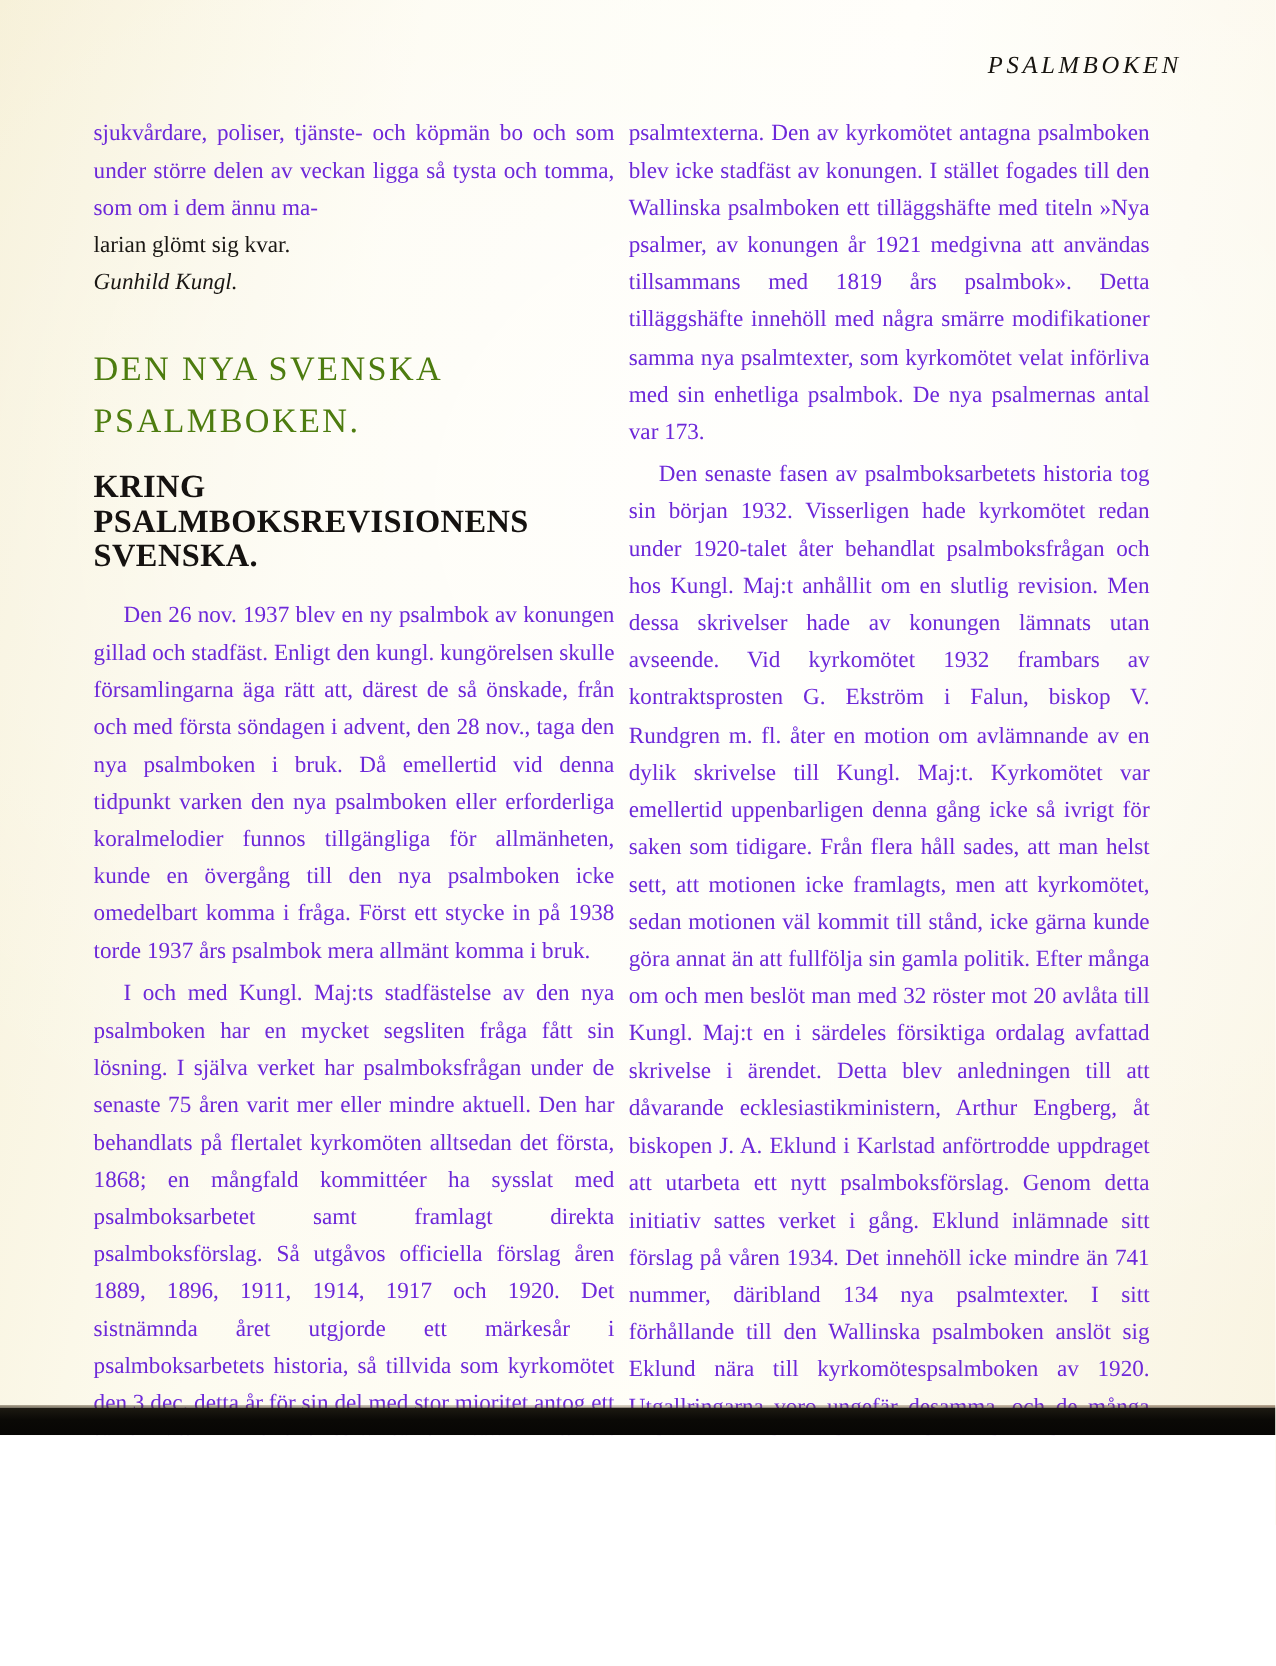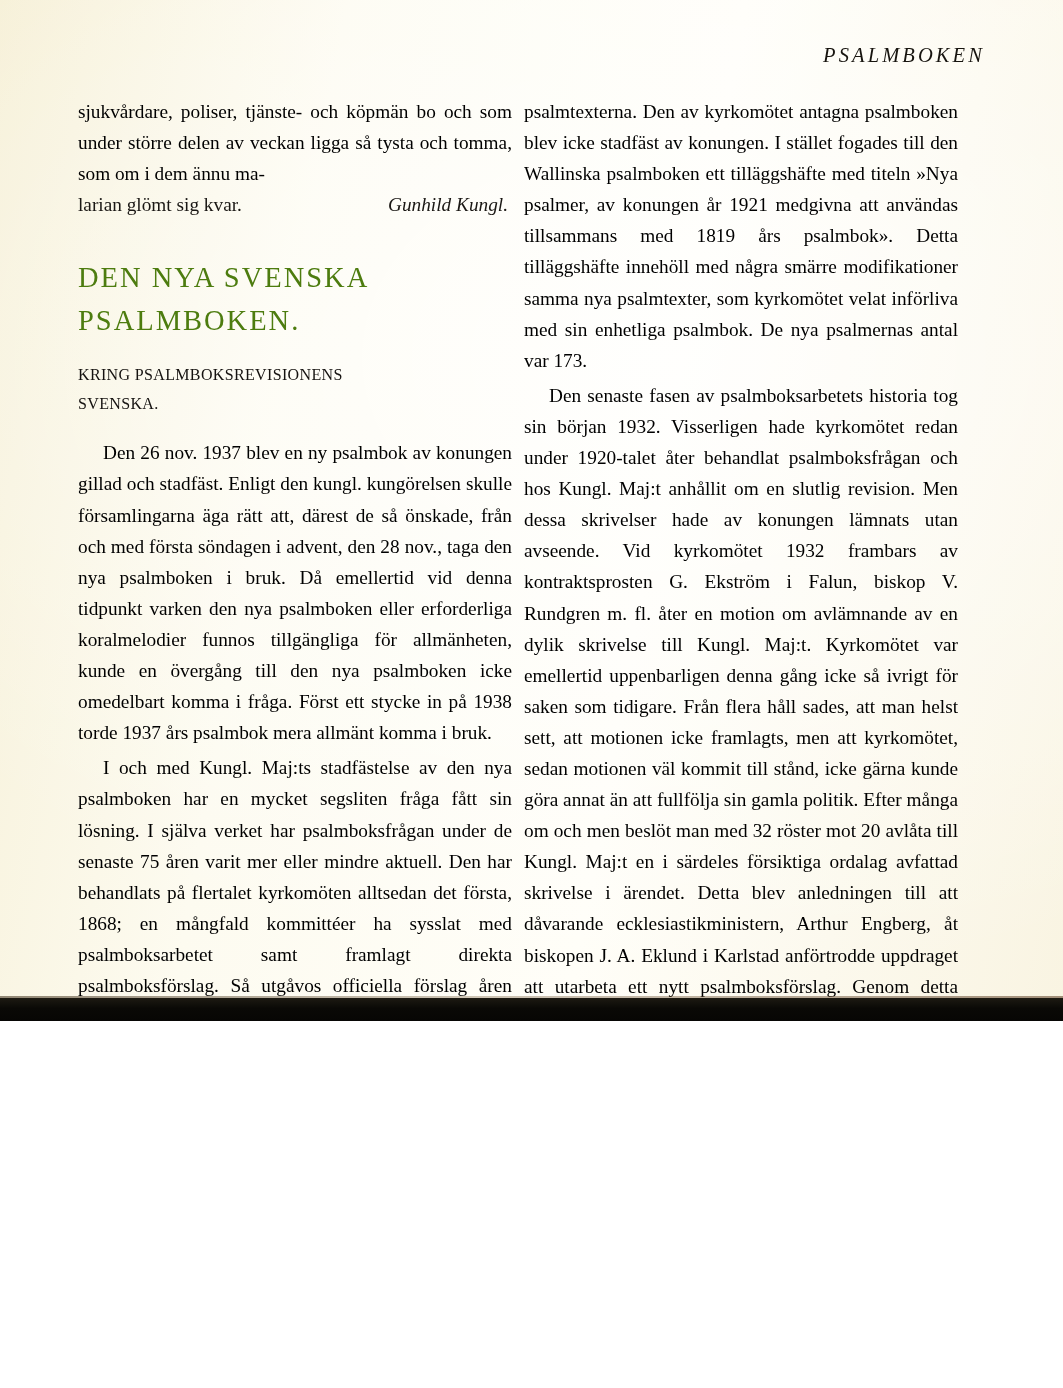--- a/index.html
+++ b/index.html
@@ -5,21 +5,21 @@
 <style>
   html, body {
     margin: 0;
     padding: 0;
     background: #ffffff;
   }
 
   .page {
     position: relative;
     width: 1063px;
-    height: 1021px;
+    height: 1196px;
     background: #fbf8e9;
     overflow: hidden;
     font-family: "Liberation Serif", "DejaVu Serif", serif;
     color: #1a1714;
     -webkit-font-smoothing: antialiased;
   }
 
   
   .paper-tint {
     position: absolute;
@@ -64,52 +64,53 @@
   }
   .col-left  { left: 0; }
   .col-right { left: 446px; }
 
   .para {
     margin: 0;
     font-size: 19.3px;
     line-height: 31.1px;
     text-align: justify;
     text-justify: inter-word;
-    color: #000000;
+    color: #6d28d9;
     hyphens: none;
   }
   .para + .para { margin-top: 4px; }
   .para.indent { text-indent: 25px; }
   .attrib-line {
     display: flex;
     justify-content: space-between;
     align-items: baseline;
     font-size: 19.3px;
     line-height: 31.1px;
+    flex-direction: column;
   }
   .attrib-line .left-part { white-space: nowrap; }
   .attrib-line .attrib { white-space: nowrap; font-style: italic; padding-right: 4px; }
 
   
   .title-block {
     margin-top: 36px;
     margin-bottom: 0;
   }
   .article-title {
     margin: 0;
     font-weight: normal;
     font-size: 28.5px;
     line-height: 43px;
     letter-spacing: 2.0px;
     color: #4d7c0f;
   }
   .subtitle {
     margin: 18px 0 0 0;
-    font-weight: normal;
-    font-size: 16px;
+    font-weight: bold;
+    font-size: 27px;
     line-height: 29px;
     letter-spacing: 0.35px;
     color: #151210;
   }
   .subtitle .sub-l2 { display: block; }
 
   .after-title-gap { height: 19px; }
 
   
   .folio {

